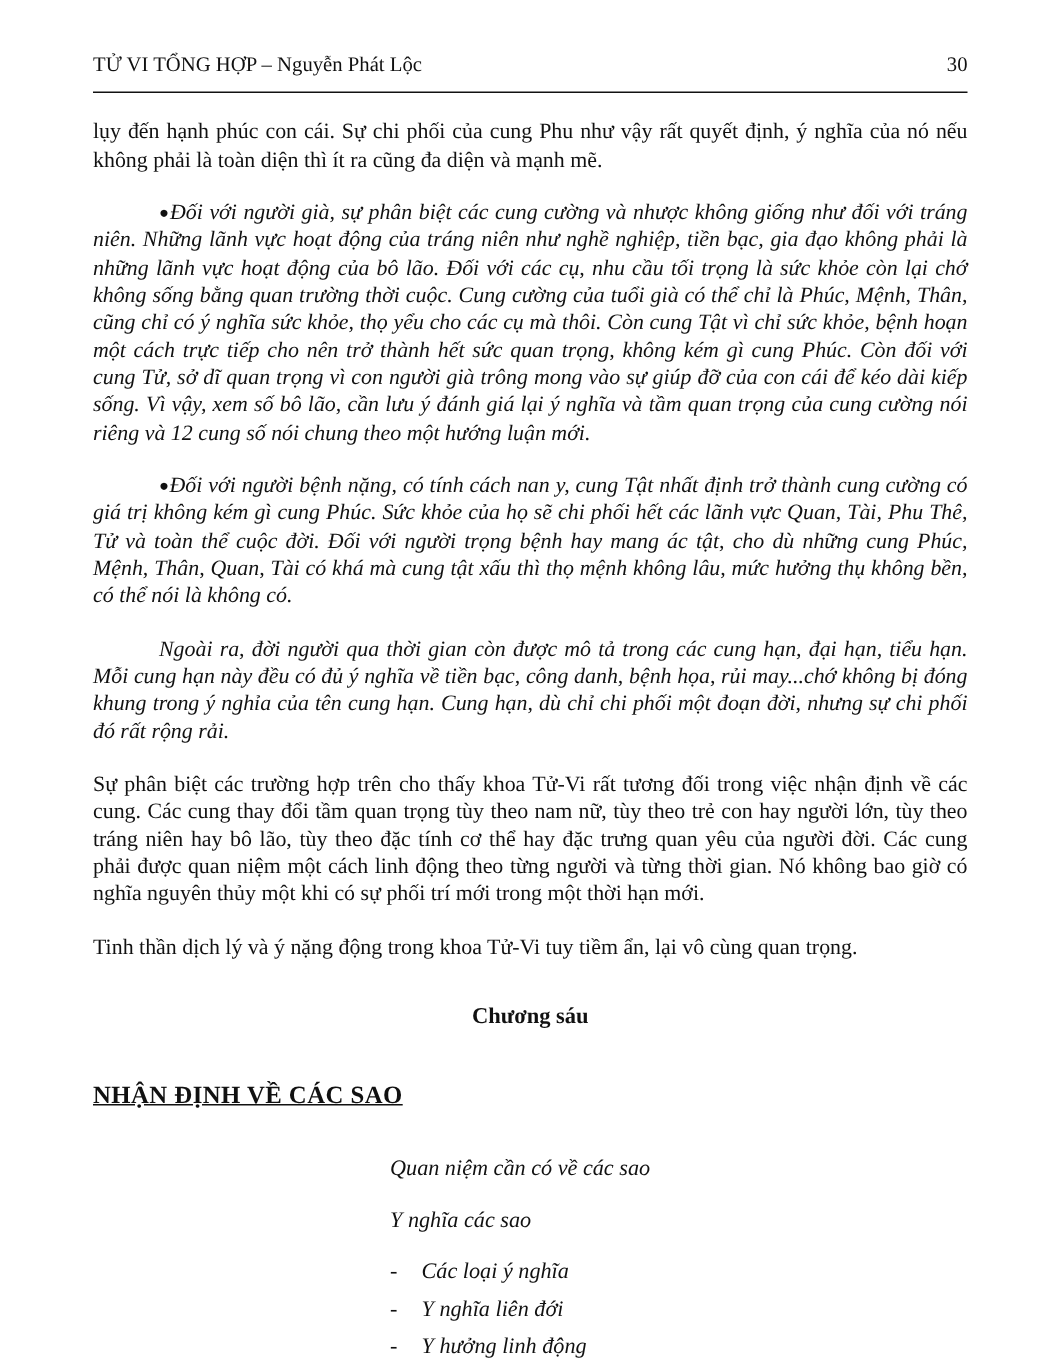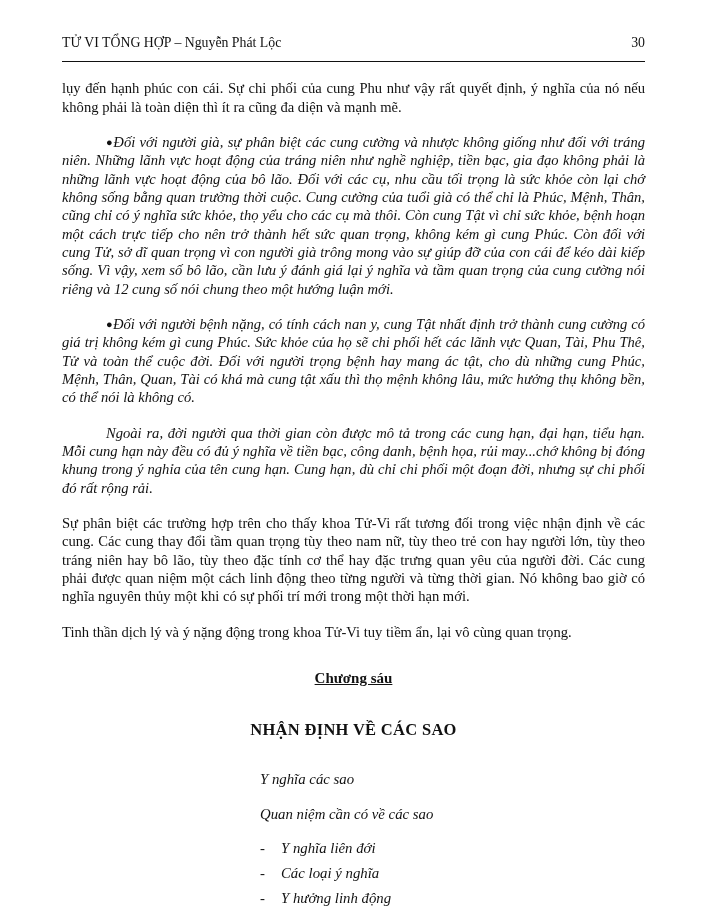--- a/index.html
+++ b/index.html
@@ -36,28 +36,27 @@
     margin-bottom: 7px;
     margin-top: 17px;
   }
   .body-text p.indented { text-indent: 44px; font-style: italic; }
   .bullet { font-size: 11px; vertical-align: 1px; }
   .chapter-label {
     margin-top: 29px;
     text-align: center;
     font-weight: bold;
     font-size: 15px;
-    text-decoration: underline;
   }
   .chapter-title {
     margin-top: 33px;
-    text-align: center;
     font-weight: bold;
     font-size: 16.5px;
     letter-spacing: 0.3px;
+    text-decoration: underline;
   }
   .outline {
     margin-top: 27px;
     margin-left: 198px;
     font-style: italic;
     font-size: 14.8px;
   }
   .outline .o-line { margin-bottom: 9.5px; line-height: 25px; }
   .outline .o-item { line-height: 25px; margin-bottom: 0; }
   .outline .dash { display: inline-block; width: 21px; }
@@ -88,20 +87,20 @@
 
     <p><span>Tinh thần dịch lý và ý nặng động trong khoa Tử-Vi tuy tiềm ẩn, lại vô cùng quan trọng.</span></p>
 
   </div>
 
   <div class="chapter-label">Chương sáu</div>
 
   <div class="chapter-title">NHẬN ĐỊNH VỀ CÁC SAO</div>
 
   <div class="outline">
+    <div class="o-line">Quan niệm cần có về các sao</div>
     <div class="o-line">Y nghĩa các sao</div>
-    <div class="o-line">Quan niệm cần có về các sao</div>
+    <div class="o-item"><span class="dash">-</span><span>Các loại ý nghĩa</span></div>
     <div class="o-item"><span class="dash">-</span><span>Y nghĩa liên đới</span></div>
-    <div class="o-item"><span class="dash">-</span><span>Các loại ý nghĩa</span></div>
     <div class="o-item"><span class="dash">-</span><span>Y hưởng linh động</span></div>
   </div>
 
 </div>
 
 </body></html>

